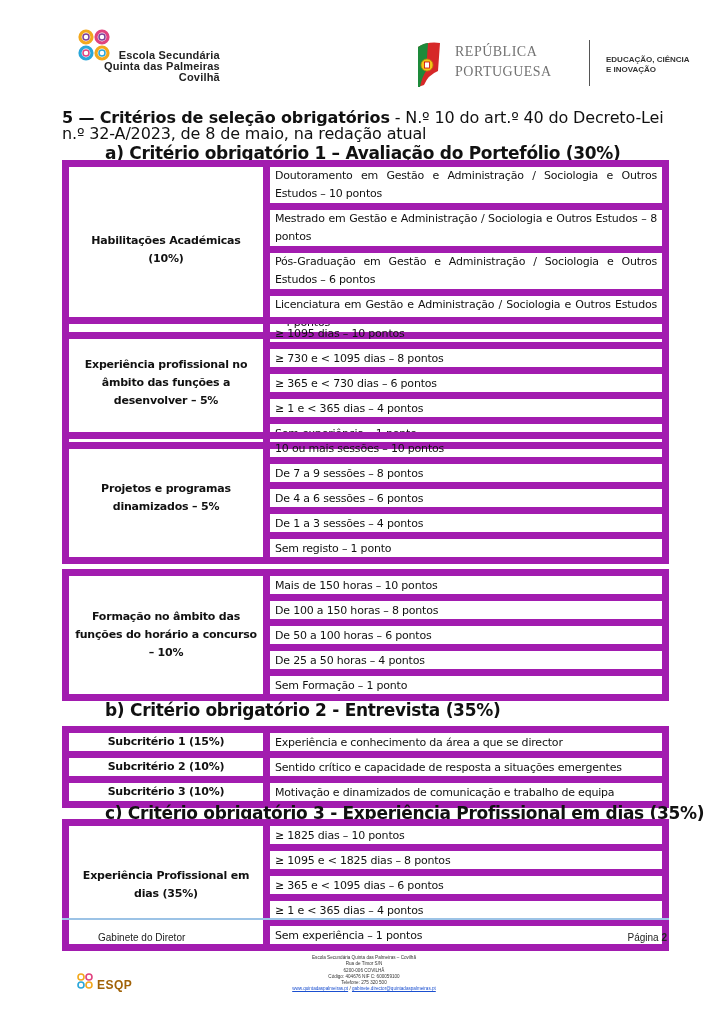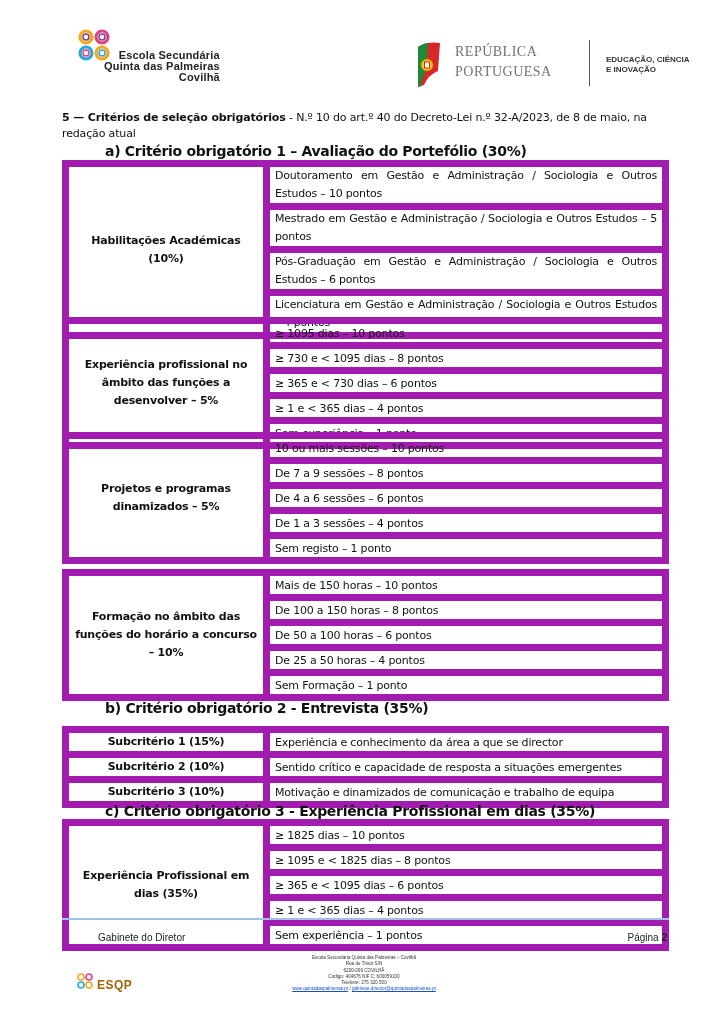--- a/index.html
+++ b/index.html
@@ -12,24 +12,24 @@
                  line-height:11px; text-align:right; letter-spacing:0.2px; color:#222; }
   .school-name div { white-space:nowrap; }
   .rp-flag { position:absolute; left:414px; top:41px; width:28px; height:46px; }
   .rp-name { position:absolute; left:455px; top:42px; font-family:"Liberation Serif", serif;
              font-size:14px; line-height:20px; color:#737373; letter-spacing:0.5px; }
   .rp-divider { position:absolute; left:589px; top:40px; width:1px; height:46px; background:#555; }
   .ministry { position:absolute; left:606px; top:55px; font-size:8px; font-weight:bold;
               line-height:10px; color:#333; }
 
   
-  .intro { position:absolute; left:62px; top:110px; width:604px; font-size:11px; line-height:16px;
+  .intro { position:absolute; left:62px; top:110px; width:604px; font-size:16px; line-height:16px;
            font-family:"DejaVu Sans", sans-serif; letter-spacing:-0.15px; }
   .intro b { font-weight:bold; }
-  .section-title { position:absolute; font-size:14px; font-weight:bold;
+  .section-title { position:absolute; font-size:17px; font-weight:bold;
                    font-family:"DejaVu Sans", sans-serif; letter-spacing:-0.3px; white-space:nowrap; }
 
   table.crit { position:absolute; left:62px; width:607px; border-collapse:collapse;
                font-family:"DejaVu Sans", sans-serif; font-size:11px; letter-spacing:-0.2px; }
   table.crit td { border:7px solid #a21caf; padding:0 5px; vertical-align:middle; }
   table.crit td.label { width:186px; text-align:center; font-weight:bold; line-height:18px; padding:0 4px; }
   table.crit td.opt { height:18px; line-height:17px; text-align:justify; }
   table.crit td.opt.two { height:36px; line-height:18px; }
   table.crit { border:1.5px solid #222; }
 
@@ -89,21 +89,21 @@
 
 <div class="section-title" style="left:105px; top:143px;">a) Critério obrigatório 1 – Avaliação do Portefólio (30%)</div>
 
 <table class="crit" style="top:160px;">
   <tbody>
       <tr>
     <td class="label" rowspan="4">Habilitações Académicas (10%)</td>
     <td class="opt two">Doutoramento em Gestão e Administração / Sociologia e Outros Estudos – 10 pontos</td>
   </tr>
   <tr>
-        <td class="opt two">Mestrado em Gestão e Administração / Sociologia e Outros Estudos – 5 pontos</td>
+        <td class="opt two">Mestrado em Gestão e Administração / Sociologia e Outros Estudos – 8 pontos</td>
       </tr>
   <tr>
         <td class="opt two">Pós-Graduação em Gestão e Administração / Sociologia e Outros Estudos – 6 pontos</td>
       </tr>
   <tr>
         <td class="opt two">Licenciatura em Gestão e Administração / Sociologia e Outros Estudos – 4 pontos</td>
       </tr>
 </tbody>
   </table>
 

